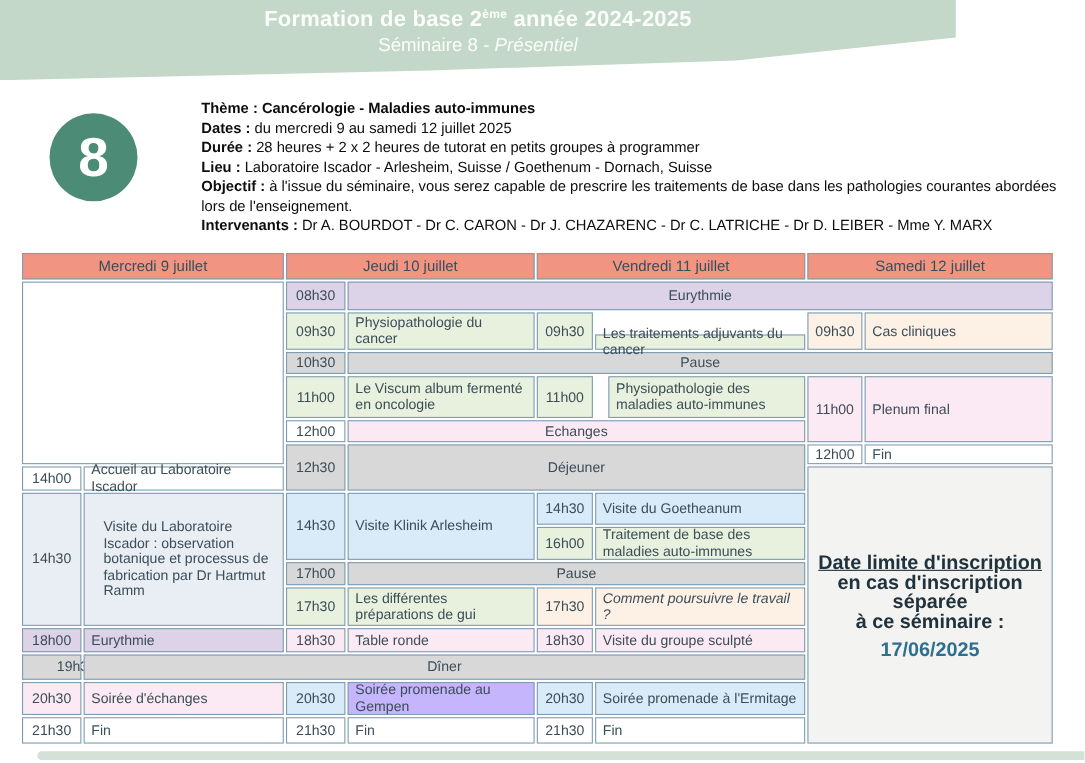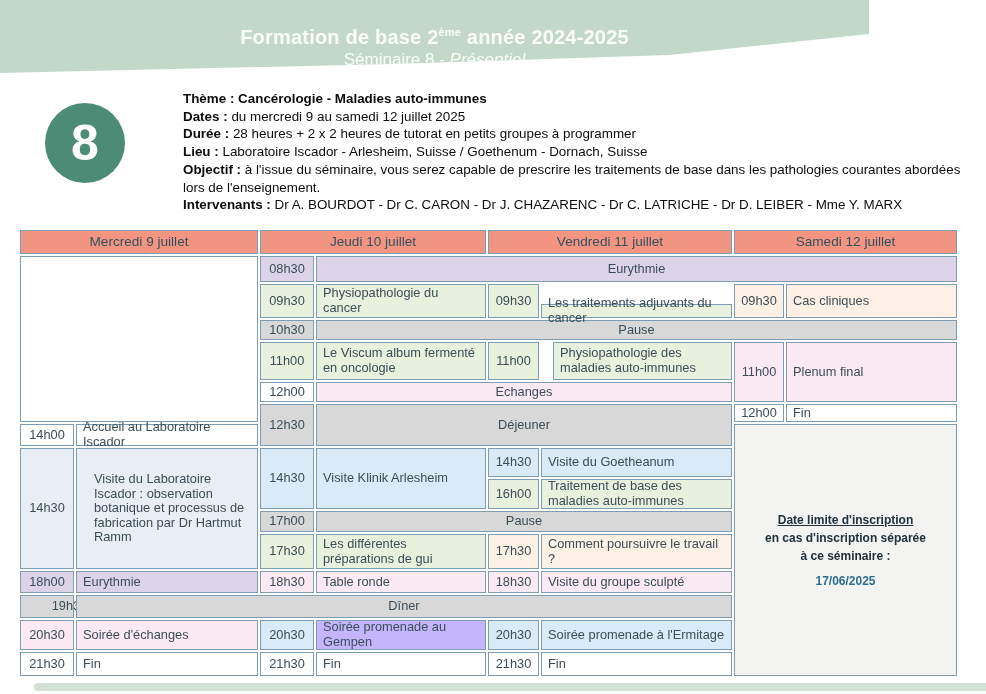--- a/index.html
+++ b/index.html
@@ -2,21 +2,21 @@
 <html><head>
 <meta charset="utf-8">
 <style>
   * { margin:0; padding:0; box-sizing:border-box; }
   html,body { width:986px; height:694px; background:#ffffff; overflow:hidden;
               font-family:"Liberation Sans", sans-serif; position:relative; }
 
   
   .banner { position:absolute; left:0; top:0; width:869px; height:76px;
             clip-path:polygon(0 0,100% 0,100% 34px,77% 55px,45% 64px,0 73px);
-            text-align:center; padding-top:20px; }
+            text-align:center; padding-top:1px; }
   .banner .title { font-size:20px; font-weight:bold; line-height:24px; letter-spacing:.2px; }
   .banner .subtitle { font-size:17px; line-height:21px; }
   .banner sup { font-size:11px; }
 
   
   .badge { position:absolute; left:45px; top:103px; width:80px; height:80px;
            border-radius:50%; color:#fff; display:flex; align-items:center;
            justify-content:center; font-size:50px; font-weight:bold; }
 
   
@@ -31,21 +31,21 @@
               grid-template-rows:24px 26px 34px 20px 38px 20px 18px 22px 29px 30px 21px 35px 22px 23px 30px 24px;
               gap:2px; }
   .cell { border:1.4px solid #7e9db4; display:flex; align-items:center;
           font-size:12.8px; line-height:14.6px; color:#3b4d57; padding:1px 6px; }
   .cell.t    { justify-content:center; text-align:center; padding:1px 2px; }
   .cell.band { justify-content:center; text-align:center; }
   .cell.e    { justify-content:flex-start; text-align:left; }
   .cell.head { justify-content:center; text-align:center; font-size:13.6px;
                color:#35505c; padding:0; }
   .cell.datecell { flex-direction:column; justify-content:center; text-align:center;
-                   font-weight:bold; font-size:12px; line-height:18px; color:#20323c; }
+                   font-weight:bold; font-size:18px; line-height:18px; color:#20323c; }
   .cell.datecell .u { text-decoration:underline; }
   .cell.datecell .gap { margin-top:7px; }
 
   
   .bottom-strip { position:absolute; left:34px; right:0; bottom:3px; height:8px;
                   border-radius:4px 0 0 4px; }
 </style>
 </head>
 <body>
 
@@ -109,21 +109,21 @@
     <div class="cell e" style="grid-area: 16 / 4 / span 1 / span 1; background: rgb(255, 255, 255);">Fin</div>
     <div class="cell t" style="grid-area: 3 / 5 / span 1 / span 1; background: rgb(232, 241, 222);">09h30</div>
     <div class="cell e" style="grid-area: 3 / 6 / span 1 / span 1; background: rgb(232, 241, 222); margin-top: 20px;">Les traitements adjuvants du cancer</div>
     <div class="cell t" style="grid-area: 5 / 5 / span 1 / span 1; background: rgb(232, 241, 222);">11h00</div>
     <div class="cell e" style="grid-area: 5 / 6 / span 1 / span 1; background: rgb(232, 241, 222); margin-left: 12px;">Physiopathologie des maladies auto-immunes</div>
     <div class="cell t" style="grid-area: 9 / 5 / span 1 / span 1; background: rgb(217, 234, 248);">14h30</div>
     <div class="cell e" style="grid-area: 9 / 6 / span 1 / span 1; background: rgb(217, 234, 248);">Visite du Goetheanum</div>
     <div class="cell t" style="grid-area: 10 / 5 / span 1 / span 1; background: rgb(232, 241, 222);">16h00</div>
     <div class="cell e" style="grid-area: 10 / 6 / span 1 / span 1; background: rgb(232, 241, 222);">Traitement de base des maladies auto-immunes</div>
     <div class="cell t" style="grid-area: 12 / 5 / span 1 / span 1; background: rgb(253, 240, 229);">17h30</div>
-    <div class="cell e" style="grid-area: 12 / 6 / span 1 / span 1; background: rgb(253, 240, 229);">Comment poursuivre le travail ?</div>
+    <div class="cell e" style="grid-area: 12 / 6 / span 1 / span 1; background: rgb(253, 240, 229); font-style: italic;">Comment poursuivre le travail ?</div>
     <div class="cell t" style="grid-area: 13 / 5 / span 1 / span 1; background: rgb(251, 234, 243);">18h30</div>
     <div class="cell e" style="grid-area: 13 / 6 / span 1 / span 1; background: rgb(251, 234, 243);">Visite du groupe sculpté</div>
     <div class="cell t" style="grid-area: 15 / 5 / span 1 / span 1; background: rgb(217, 234, 248);">20h30</div>
     <div class="cell e" style="grid-area: 15 / 6 / span 1 / span 1; background: rgb(217, 234, 248);">Soirée promenade à l'Ermitage</div>
     <div class="cell t" style="grid-area: 16 / 5 / span 1 / span 1; background: rgb(255, 255, 255);">21h30</div>
     <div class="cell e" style="grid-area: 16 / 6 / span 1 / span 1; background: rgb(255, 255, 255);">Fin</div>
     <div class="cell t" style="grid-area: 3 / 7 / span 1 / span 1; background: rgb(253, 240, 229);">09h30</div>
     <div class="cell e" style="grid-area: 3 / 8 / span 1 / span 1; background: rgb(253, 240, 229);">Cas cliniques</div>
     <div class="cell t" style="grid-area: 5 / 7 / span 2 / span 1; background: rgb(251, 234, 243);">11h00</div>
     <div class="cell e" style="grid-area: 5 / 8 / span 2 / span 1; background: rgb(251, 234, 243);">Plenum final</div>

